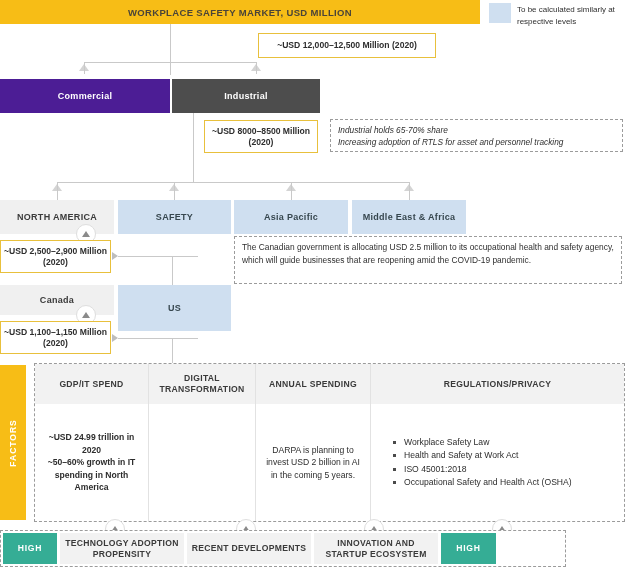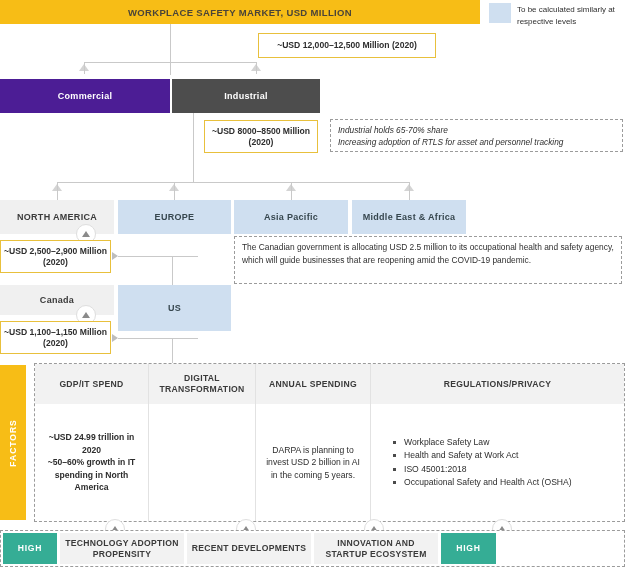--- a/index.html
+++ b/index.html
@@ -105,21 +105,21 @@
   .fbody.bold{font-weight:bold;}
   .fbody.bullets{align-items:center;justify-content:flex-start;text-align:left;padding-left:22px;}
   .fbody.bullets ul{margin:0;padding:0;list-style:none;}
   .fbody.bullets li{position:relative;padding-left:11px;line-height:13.5px;}
   .fbody.bullets li:before{
     content:"";position:absolute;left:0;top:5px;width:3px;height:3px;background:#4a4a4a;
   }
 
   
   #bottom-strip{
-    left:0;top:530px;width:625px;height:37px;
+    left:0;top:530px;width:566px;height:37px;
     border:1px dashed #9b9b9b;background:#ffffff;
     display:flex;align-items:stretch;box-sizing:border-box;
     padding:2px;gap:3px;
   }
   .bcell{
     display:flex;align-items:center;justify-content:center;text-align:center;
     font-size:8.6px;font-weight:bold;letter-spacing:.3px;line-height:11px;
     box-sizing:border-box;padding:0 3px;
   }
   .bcell.label{background:#f2f2f2;color:#3a3a3a;}
@@ -171,21 +171,21 @@
 <div class="abs uparrow" style="left:404px;top:184px;"></div>
 <div class="abs vline" style="left:57px;top:182px;height:18px;"></div>
 <div class="abs vline" style="left:174px;top:182px;height:18px;"></div>
 <div class="abs vline" style="left:291px;top:182px;height:18px;"></div>
 <div class="abs vline" style="left:409px;top:182px;height:18px;"></div>
 
 <div class="abs node grey" style="left:0;top:200px;width:114px;height:34px;">
   <span>NORTH AMERICA</span>
 </div>
 <div class="abs node lblue" style="left:118px;top:200px;width:113px;height:34px;">
-  <span>EUROPE</span>
+  <span>SAFETY</span>
 </div>
 <div class="abs node lblue" style="left:234px;top:200px;width:114px;height:34px;">
   <span>Asia Pacific</span>
 </div>
 <div class="abs node lblue" style="left:352px;top:200px;width:114px;height:34px;">
   <span>Middle East &amp; Africa</span>
 </div>
 
 <div class="abs badge" style="left:76px;top:224px;">
   <i></i>

